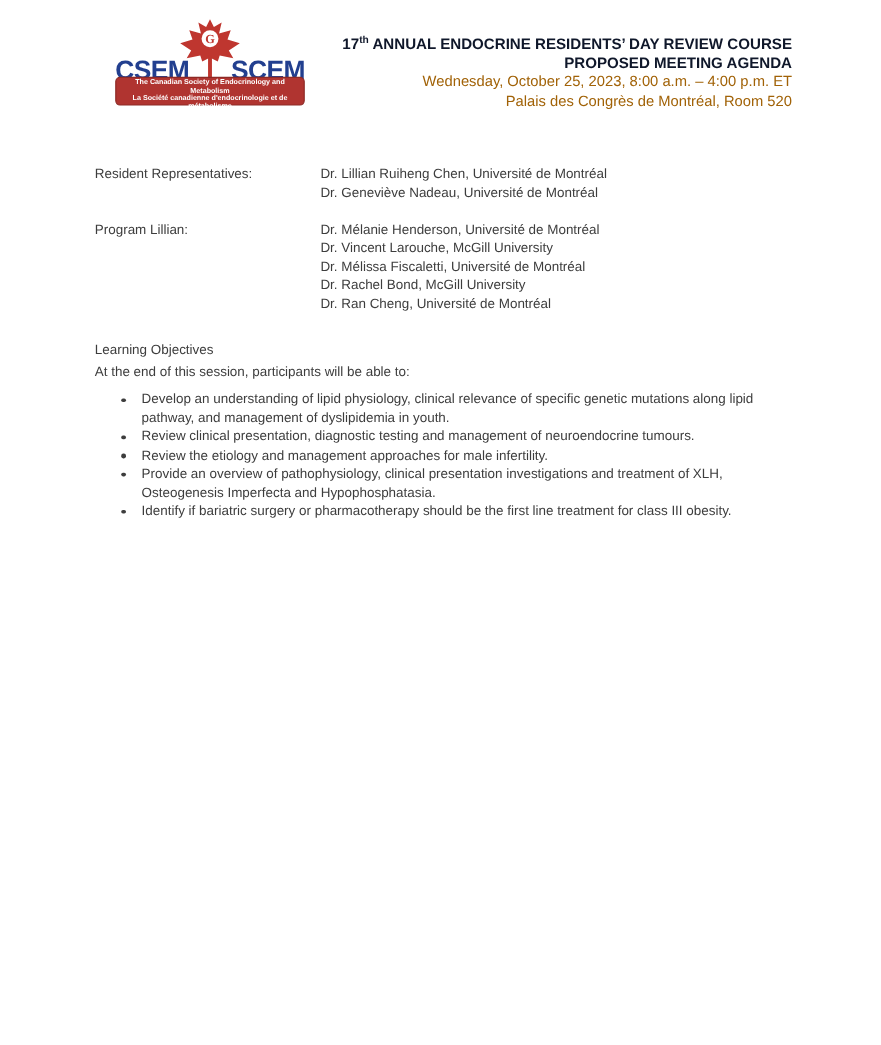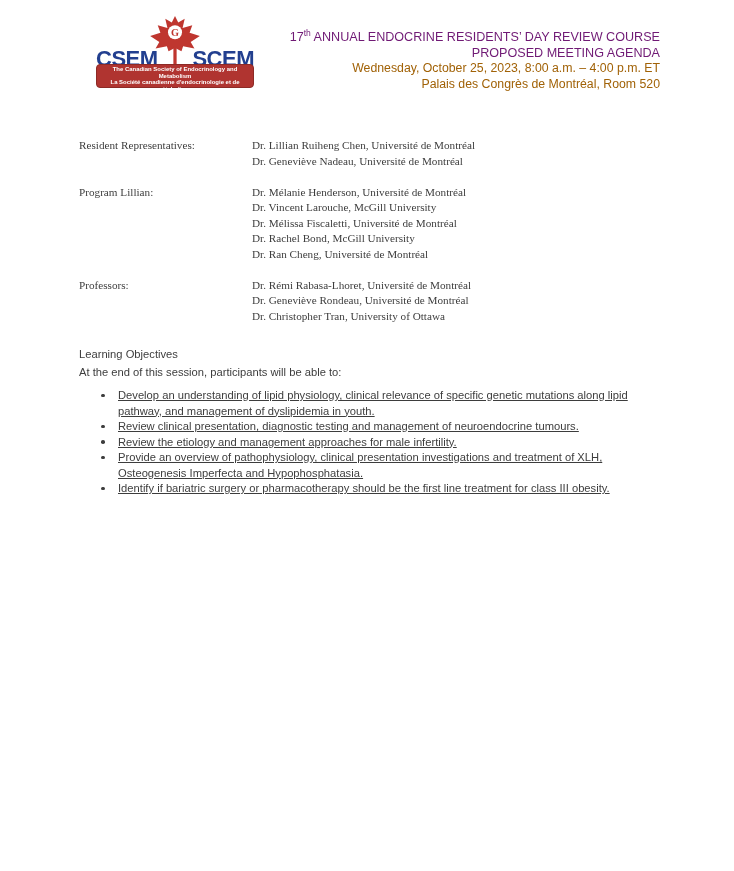--- a/index.html
+++ b/index.html
@@ -30,38 +30,38 @@
     transform:translateX(-50%) scale(0.62);transform-origin:center top;
     color:#ffffff;font-size:9.6px;line-height:10.5px;font-weight:bold;
     text-align:center;white-space:pre-line;
   }
 
   
   .header-text{
     position:absolute;right:74px;top:30px;
     text-align:right;line-height:15.5px;
   }
-  .header-title{font-weight:normal;color:#701a75;font-size:12.6px;}
+  .header-title{font-weight:bold;color:#0f172a;font-size:12.6px;}
   .header-title .sup{font-size:8.5px;vertical-align:super;line-height:0;}
   .header-sub{color:#a16207;font-size:12.3px;}
 
   
   .body{
     position:absolute;left:79px;top:138px;width:580px;
     font-size:11.2px;line-height:15.5px;
   }
-  .role-row{display:flex;margin-bottom:15.5px;font-family:Liberation Serif, serif;}
+  .role-row{display:flex;margin-bottom:15.5px;}
   .role-label{width:173px;flex:0 0 173px;}
-  .role-people{white-space:pre-line;}
+  .role-people{white-space:pre-line;margin-left:15px;}
 
   .lo-heading{margin-top:23px;}
   .lo-intro{margin-top:2px;}
 
   .bullets{margin:8px 0 0 0;padding:0 0 0 21px;list-style:none;}
-  .bullet-item{display:flex;text-decoration:underline;}
+  .bullet-item{display:flex;}
   .bullet-dot{
     flex:0 0 18px;width:18px;position:relative;
   }
   .bullet-dot::after{
     content:"";position:absolute;left:1px;top:5.8px;
     width:3.6px;height:3.6px;border-radius:50%;background:#3d3d3d;
   }
   .bullet-text{white-space:pre;}
 </style>
 </head>
@@ -104,26 +104,20 @@
 
   <div class="role-row">
     <div class="role-label">Program Lillian:</div>
     <div class="role-people">Dr. Mélanie Henderson, Université de Montréal
 Dr. Vincent Larouche, McGill University
 Dr. Mélissa Fiscaletti, Université de Montréal
 Dr. Rachel Bond, McGill University
 Dr. Ran Cheng, Université de Montréal</div>
   </div>
 
-  <div class="role-row">
-    <div class="role-label">Professors:</div>
-    <div class="role-people">Dr. Rémi Rabasa-Lhoret, Université de Montréal
-Dr. Geneviève Rondeau, Université de Montréal
-Dr. Christopher Tran, University of Ottawa</div>
-  </div>
 </div>
 
     <div class="lo-heading">Learning Objectives</div>
     <div class="lo-intro">At the end of this session, participants will be able to:</div>
 
     <ul class="bullets" id="bullets">
   <li class="bullet-item">
     <span class="bullet-dot"></span>
     <span class="bullet-text">Develop an understanding of lipid physiology, clinical relevance of specific genetic mutations along lipid
 pathway, and management of dyslipidemia in youth.</span>

